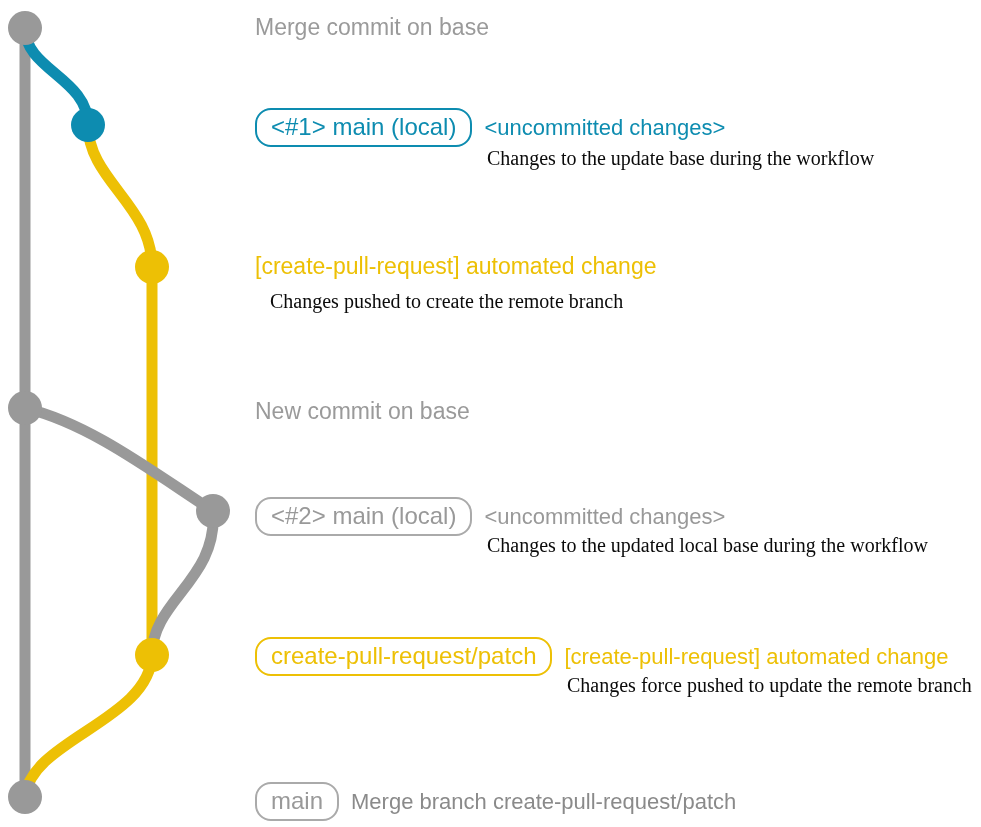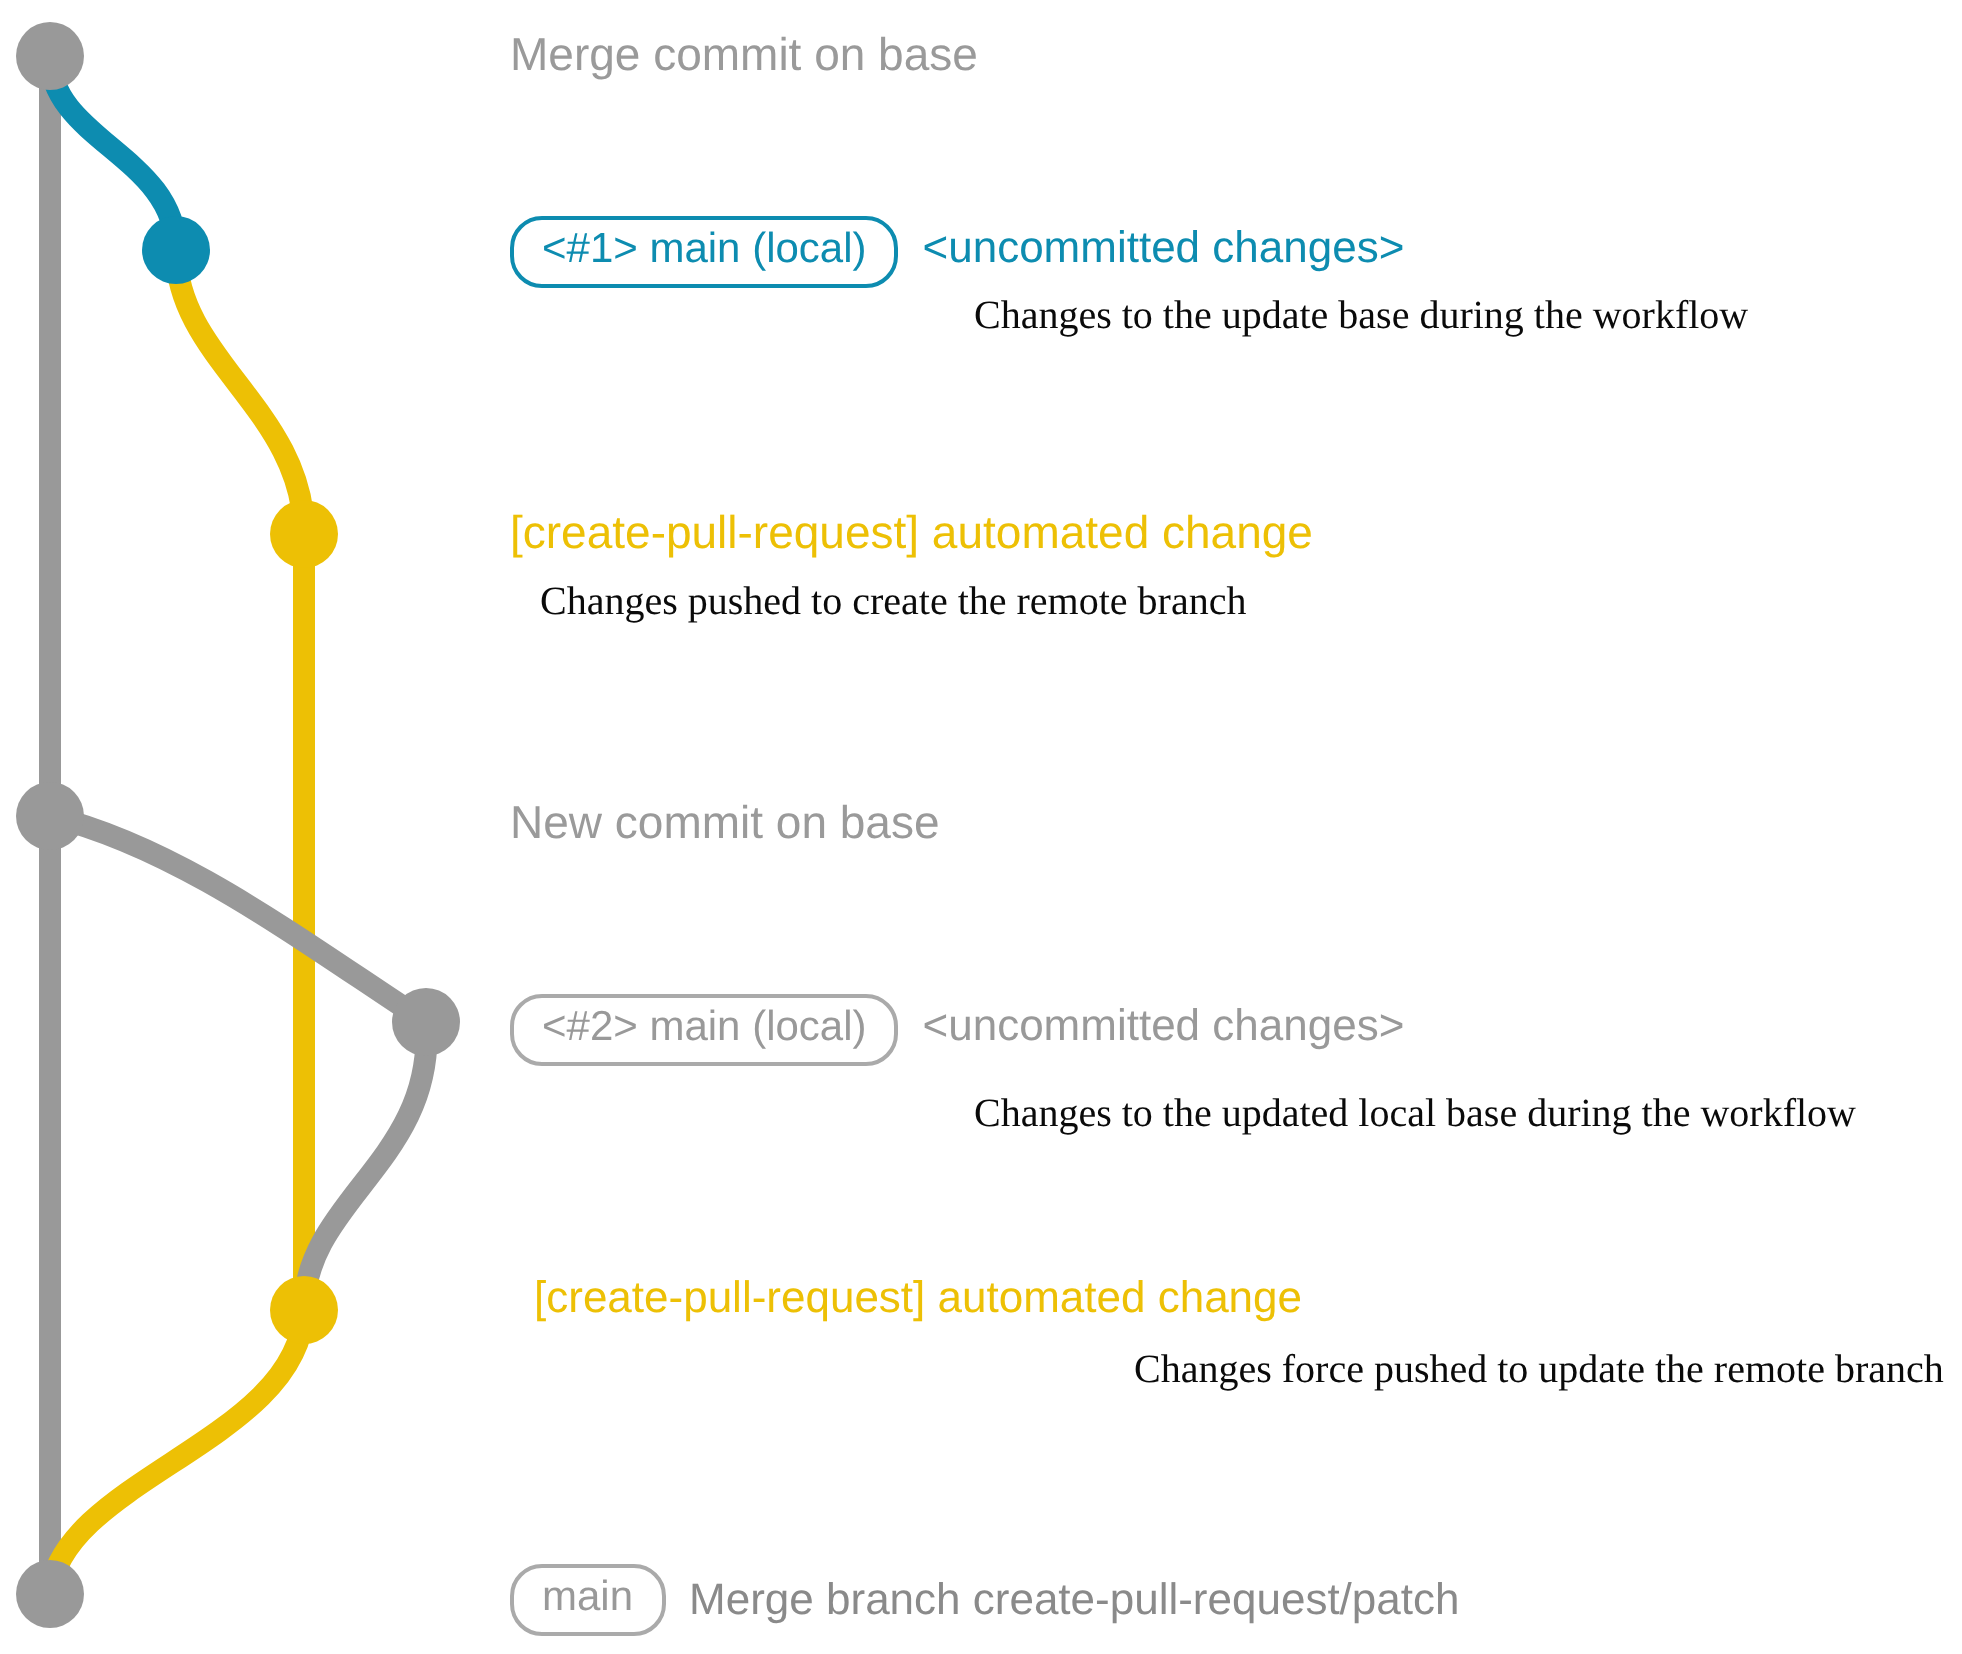--- a/index.html
+++ b/index.html
@@ -26,21 +26,21 @@
     position: absolute;
     display: flex;
     align-items: baseline;
     white-space: nowrap;
   }
   .pill {
     display: inline-block;
     border: 2px solid #999999;
     border-radius: 16px;
     padding: 4px 14px 6px 14px;
-    font-size: 21px;
+    font-size: 24px;
     line-height: 1.05;
     color: #999999;
     background: transparent;
     font-family: "Liberation Sans", sans-serif;
   }
   .pill.blue { border-color: #0d8cb0; color: #0d8cb0; }
   .pill.yellow { border-color: #edc005; color: #edc005; }
   .pill.gray { border-color: #aaaaaa; color: #999999; }
 
   .subject {
@@ -112,23 +112,24 @@
 
 <div class="headline yellow" style="left:255px; top:253px;">[create-pull-request] automated change</div>
 <div class="desc" style="left:270px; top:290px;">Changes pushed to create the remote branch</div>
 
 <div class="headline" style="left:255px; top:398px;">New commit on base</div>
 
 <div class="row" style="left:255px; top:497px;">
   <span class="pill gray">&lt;#2&gt; main (local)</span>
   <span class="subject gray">&lt;uncommitted changes&gt;</span>
 </div>
-<div class="desc" style="left:487px; top:546px;">Changes to the updated local base during the workflow</div>
+<div class="desc" style="left:487px; top:534px;">Changes to the updated local base during the workflow</div>
 
 <div class="row" style="left:255px; top:637px;">
+  <span class="pill yellow">create-pull-request/patch</span>
   <span class="subject yellow">[create-pull-request] automated change</span>
 </div>
 <div class="desc" style="left:567px; top:674px;text-align:center;">Changes force pushed to update the remote branch</div>
 
 <div class="row" style="left:255px; top:782px;align-items:center;">
   <span class="pill gray">main</span>
   <span class="subject plain-gray">Merge branch create-pull-request/patch</span>
 </div>
 
 </body></html>

